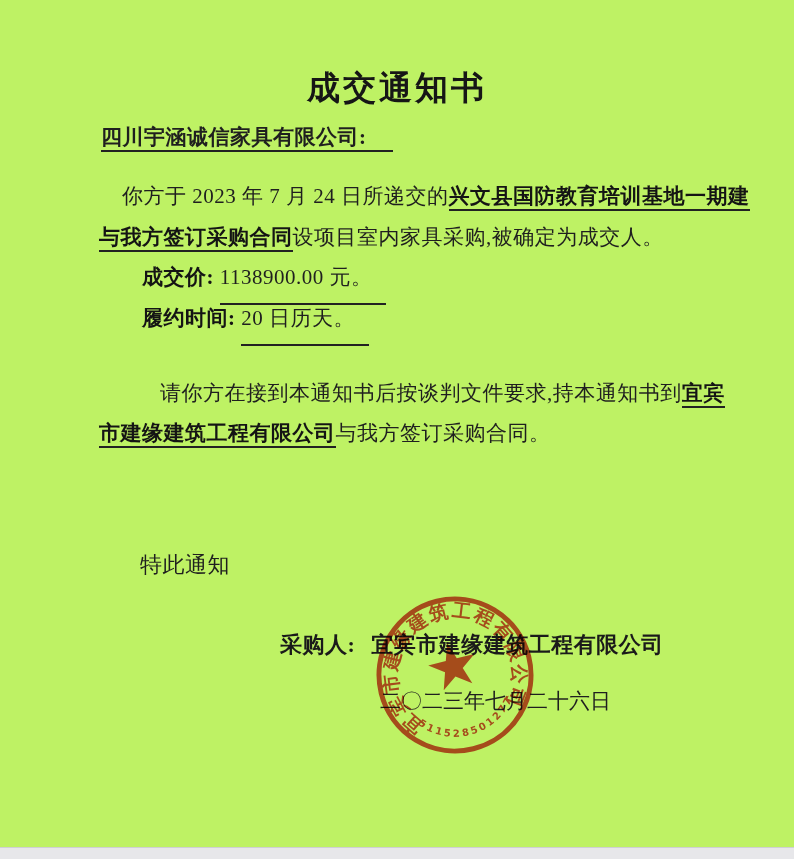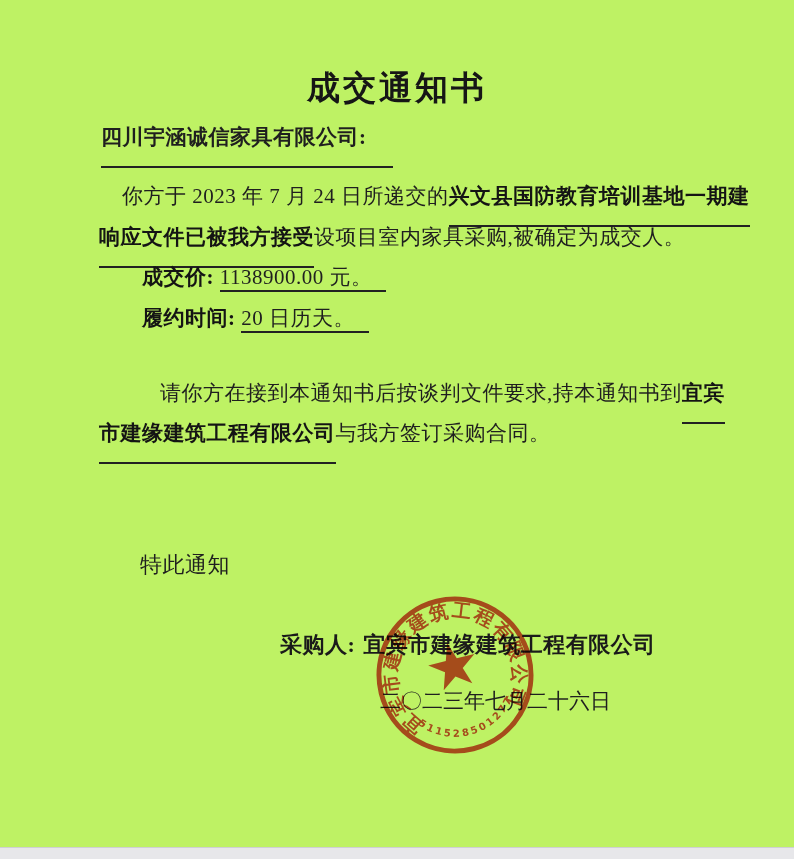--- a/index.html
+++ b/index.html
@@ -11,34 +11,34 @@
     font-family:"Liberation Serif","DejaVu Serif",serif;
     color:#1f1f1f;
   }
   .line{position:absolute;white-space:nowrap;line-height:1.25;font-size:21px;letter-spacing:0.5px;}
   .title{
     position:absolute;top:66px;left:0;width:100%;
     text-align:center;font-size:33px;font-weight:700;color:#161616;
     letter-spacing:3px;
   }
   .bold{font-weight:700;color:#141414;font-family:Liberation Serif, serif;}
-  .u{border-bottom:2px solid #222;padding-bottom:17px;}
+  .u{border-bottom:2px solid #222;padding-bottom:1px;}
   .addressee{top:124px;left:101px;font-size:21px;font-weight:700;}
   .addressee .u{padding-right:26px;}
   .p1l1{top:183px;left:122px;}
   .p1l2{top:224px;left:99px;}
   .price{top:264px;left:142px;}
   .duration{top:305px;left:142px;text-align:center;}
   .p2l1{top:380px;left:160px;}
   .p2l2{top:420px;left:99px;}
   .closing{top:551px;left:140px;font-size:22px;}
   .buyer{top:631px;left:280px;font-size:22px;font-weight:600;color:#1a1a1a;}
-  .buyer .label{margin-right:8px;}
+  .buyer .label{margin-right:16px;}
   .date{top:688px;left:380px;font-size:21px;font-weight:500;letter-spacing:0;}
-  .value-u{border-bottom:2px solid #222;padding-bottom:1px;padding-right:14px;}
+  .value-u{border-bottom:2px solid #222;padding-bottom:14px;padding-right:14px;}
 
   
   .seal{
     position:absolute;left:373px;top:593px;width:164px;height:164px;
     transform:rotate(-14deg);
     mix-blend-mode:multiply;
     opacity:0.88;
     z-index:5;
     pointer-events:none;
   }
@@ -66,21 +66,21 @@
 <body>
 
 <div class="page">
 
   <div class="title">成交通知书</div>
 
   <div class="line addressee"><span class="u">四川宇涵诚信家具有限公司:</span></div>
 
   <div class="line p1l1"><span>你方于 2023 年 7 月 24 日所递交的</span><span class="bold u">兴文县国防教育培训基地一期建</span></div>
 
-  <div class="line p1l2"><span class="bold u">响应文件已被我方接受</span><span>设项目室内家具采购,被确定为成交人。</span></div>
+  <div class="line p1l2"><span class="bold u">与我方签订采购合同</span><span>设项目室内家具采购,被确定为成交人。</span></div>
 
   <div class="line price"><span class="bold">成交价:</span> <span class="value-u">1138900.00 元。</span></div>
 
   <div class="line duration"><span class="bold">履约时间:</span> <span class="value-u">20 日历天。</span></div>
 
   <div class="line p2l2"><span class="bold u">市建缘建筑工程有限公司</span><span>与我方签订采购合同。</span></div>
 
   <div class="line p2l1"><span>请你方在接到本通知书后按谈判文件要求,持本通知书到</span><span class="bold u">宜宾</span></div>
 
   <div class="line closing">特此通知</div>

